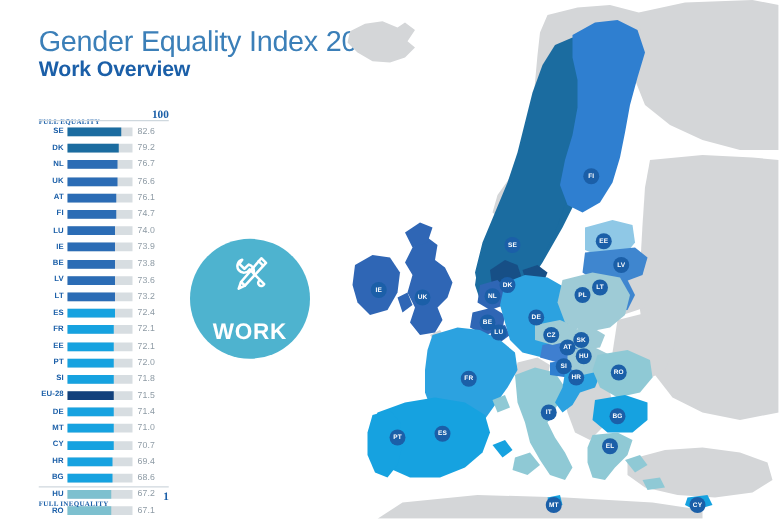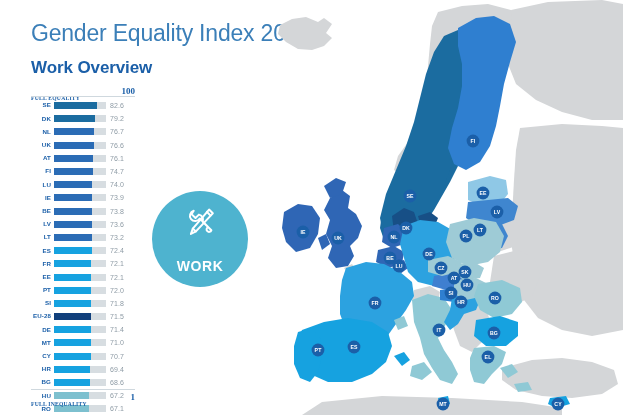--- a/index.html
+++ b/index.html
@@ -12,21 +12,21 @@
   #root{position:absolute;inset:0;}
 
   
   .title-block{position:absolute;left:31px;top:20px;}
   .title-main{
     font-size:23px;font-weight:400;color:#3b7fb8;letter-spacing:-0.2px;
     line-height:26px;white-space:nowrap;
   }
   .title-sub{
     font-size:17px;font-weight:bold;color:#1b5fa8;letter-spacing:-0.1px;
-    line-height:20px;margin-top:12px;white-space:nowrap;
+    line-height:20px;margin-top:0;white-space:nowrap;
   }
 
   
   .scale-row{position:absolute;left:31px;width:104px;font-family:Liberation Serif, serif;}
   .scale-row.top{top:86px;}
   .scale-row.bottom{top:392px;}
   .scale-label{
     font-size:5.6px;font-weight:bold;color:#1b5fa8;letter-spacing:0.25px;
     display:inline-block;
   }
@@ -61,21 +61,21 @@
   }
 
   
   .work-badge{
     position:absolute;left:152px;top:191px;width:96px;height:96px;
     border-radius:50%;background:#4eb3cf;
     display:flex;flex-direction:column;align-items:center;justify-content:center;
   }
   .work-icon{width:40px;height:40px;margin-top:-2px;}
   .work-label{
-    color:#ffffff;font-size:14px;font-weight:bold;letter-spacing:0.6px;
+    color:#ffffff;font-size:18px;font-weight:bold;letter-spacing:0.6px;
     margin-top:15px;
   }
 
   
   .map-wrap{position:absolute;left:262px;top:0;width:361px;height:415px;}
   .map-wrap svg{display:block;width:100%;height:100%;}
   .clabel text{
     font-family:"Liberation Sans", sans-serif;
     font-size:5.2px;font-weight:bold;fill:#ffffff;
     text-anchor:middle;dominant-baseline:central;

